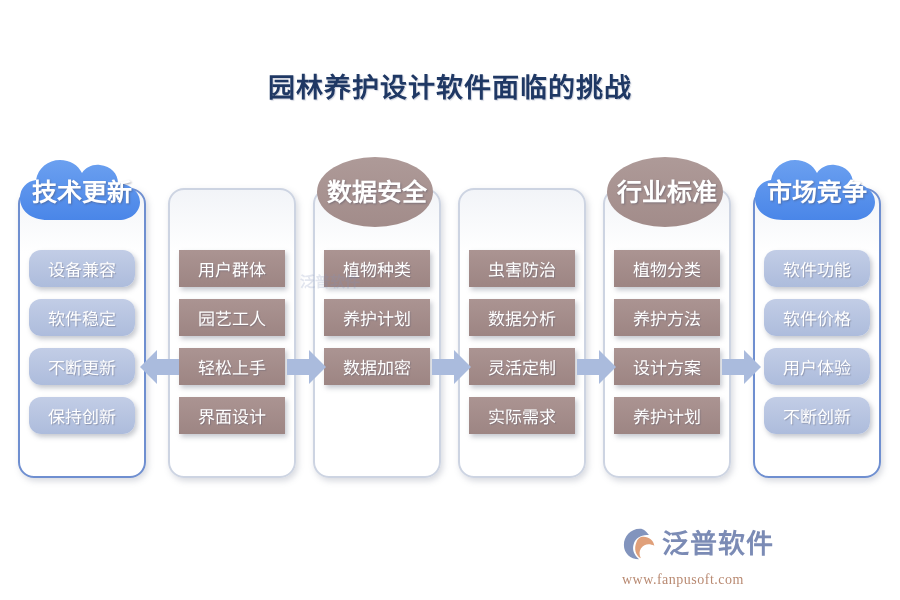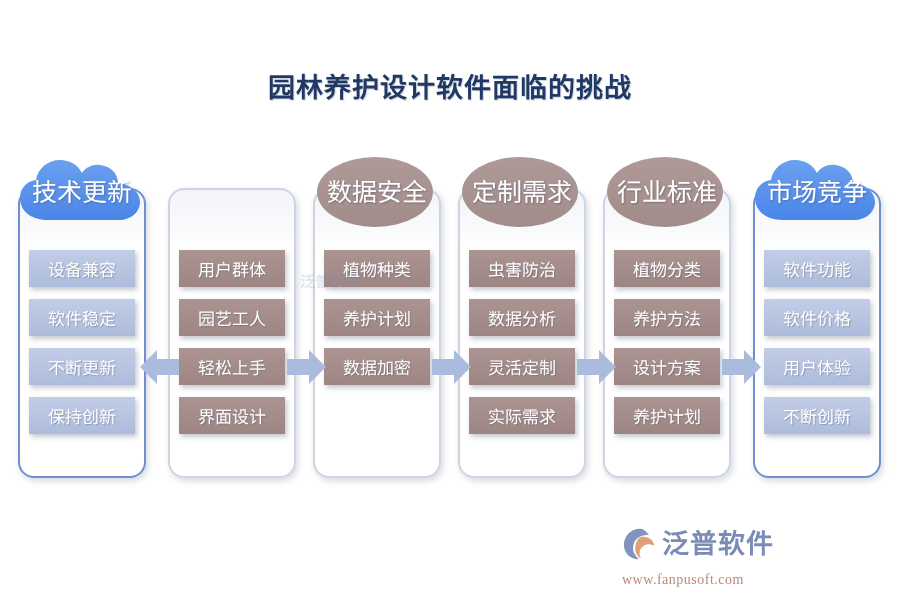--- a/index.html
+++ b/index.html
@@ -94,21 +94,21 @@
   .head-label {
     position: absolute;
     left: 0;
     top: 0;
     width: 144px;
     height: 76px;
     display: flex;
     align-items: center;
     justify-content: center;
     font-size: 25px;
-    font-weight: normal;
+    font-weight: bold;
     color: #ffffff;
     letter-spacing: 0px;
     text-shadow: 1px 1px 2px rgba(70,70,90,0.45);
     font-family: "Liberation Serif", "DejaVu Serif", serif;
     z-index: 2;
     white-space: nowrap;
   }
 
   
   .items {
@@ -127,20 +127,21 @@
     font-size: 17px;
     color: #ffffff;
     font-family: "Liberation Serif", "DejaVu Serif", serif;
     box-shadow: 2px 3px 5px rgba(110,118,135,0.40);
     text-shadow: 1px 1px 1px rgba(90,90,110,0.40);
     box-sizing: border-box;
     white-space: nowrap;
   }
   .item.blue {
     background: linear-gradient(180deg, #c2cde6 0%, #adbcdc 100%);
+    border-radius: 12px;
   }
   .item.mauve {
     background: linear-gradient(180deg, #ab9492 0%, #9d8583 100%);
   }
 
   
   .arrow {
     position: absolute;
     top: 196px;
     width: 40px;
@@ -256,32 +257,20 @@
           <div class="head-label">数据安全</div>
         </div>
         <div class="items">
           <div class="item mauve">植物种类</div>
           <div class="item mauve">养护计划</div>
           <div class="item mauve">数据加密</div>
         </div>
       </div>
       <div class="column" style="left: 458px;">
         <div class="panel mauve-edge"></div>
-        <div class="head">
-          <svg viewBox="0 0 144 76">
-            <defs>
-              <linearGradient id="g3" x1="0" y1="0" x2="0" y2="1">
-                <stop offset="0%" stop-color="#ae9a98"></stop>
-                <stop offset="100%" stop-color="#a28c8a"></stop>
-              </linearGradient>
-            </defs>
-            <ellipse cx="70" cy="40" rx="58" ry="35" fill="url(#g3)"></ellipse>
-          </svg>
-          <div class="head-label">定制需求</div>
-        </div>
         <div class="items">
           <div class="item mauve">虫害防治</div>
           <div class="item mauve">数据分析</div>
           <div class="item mauve">灵活定制</div>
           <div class="item mauve">实际需求</div>
         </div>
       </div>
       <div class="column" style="left: 603px;">
         <div class="panel mauve-edge"></div>
         <div class="head">

